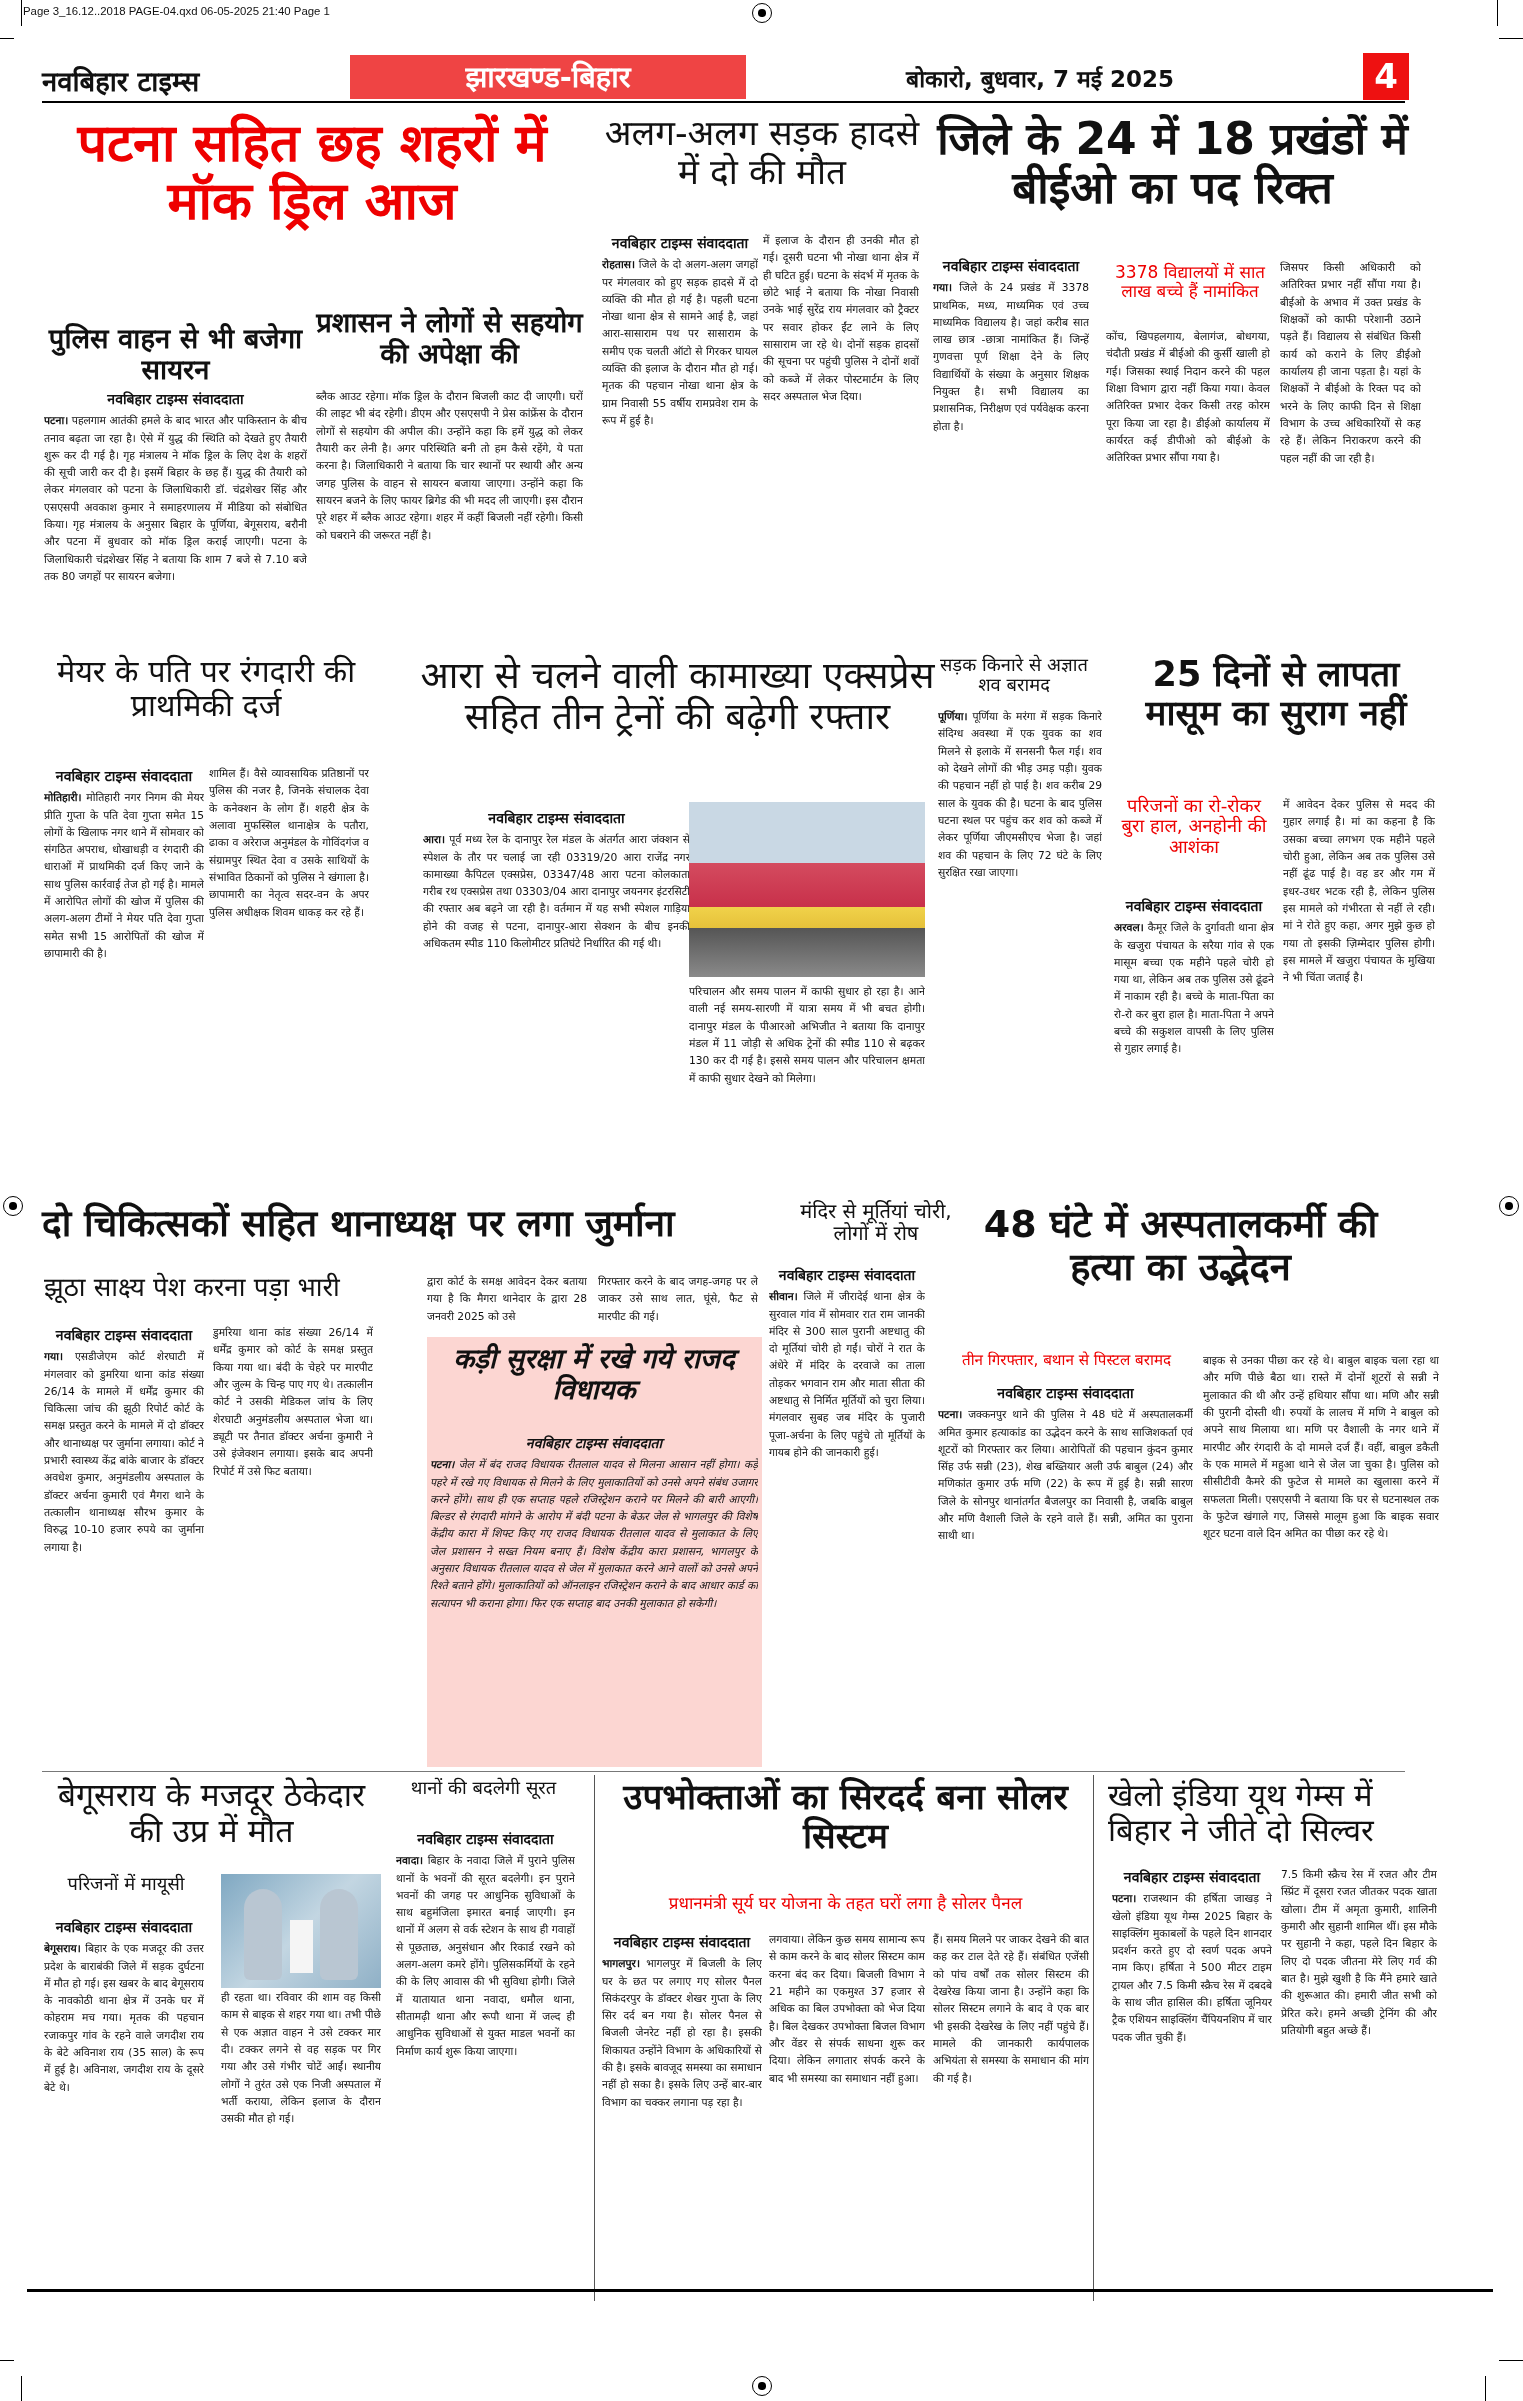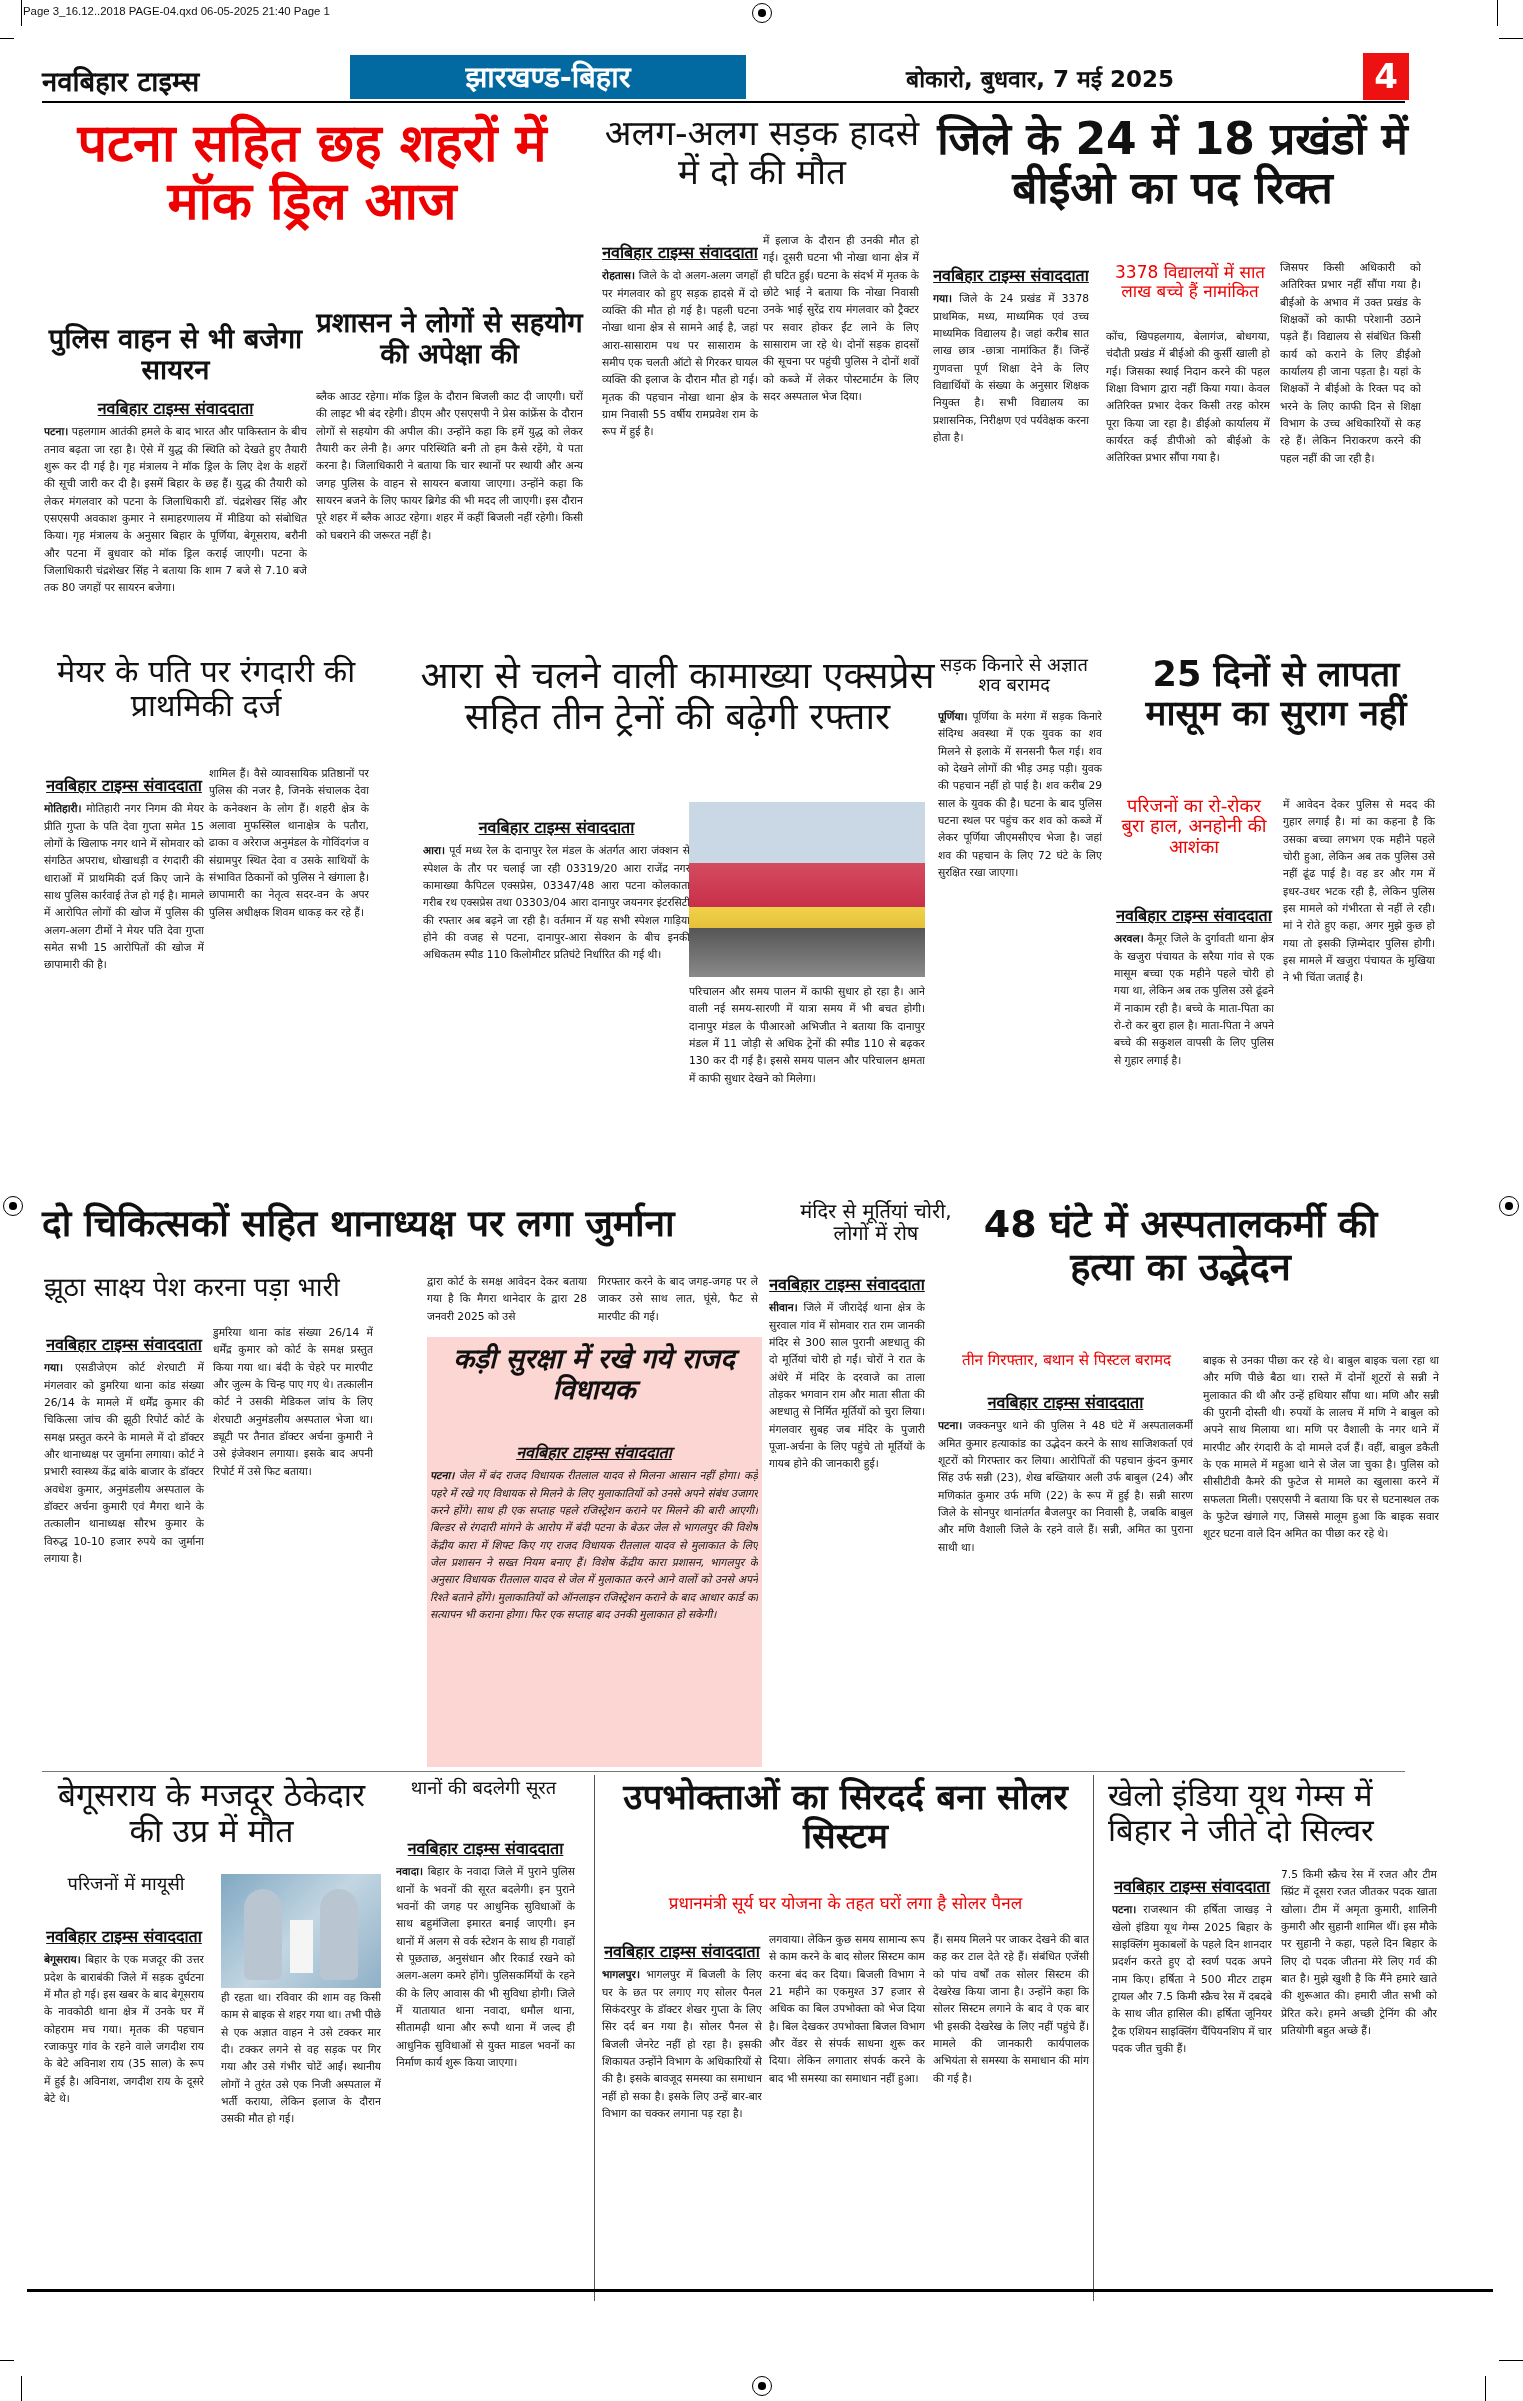--- a/index.html
+++ b/index.html
@@ -4,28 +4,28 @@
 <style>
   * { box-sizing: border-box; margin: 0; padding: 0; }
   html, body { width: 1523px; height: 2401px; background: #ffffff; overflow: hidden; }
   body { position: relative; font-family: "DejaVu Sans", sans-serif; color: #111; }
   .abs { position: absolute; }
   .slug { left: 23px; top: 4.6px; font-size: 11.4px; font-family: "Liberation Sans", sans-serif; }
   .crop { background: #000; }
   .reg { width: 20px; height: 20px; border: 0.8px solid #000; border-radius: 50%; }
   .reg::before { content: ""; position: absolute; left: 5.3px; top: 5.3px; width: 7.6px; height: 7.6px; background: #000; border-radius: 50%; }
   .masthead-name { left: 42px; top: 62px; font-size: 27.4px; font-weight: bold; }
-  .section-band { left: 350px; top: 55px; width: 396px; height: 44px; background: #0369a1; color: #fff; font-size: 29px; font-weight: bold; text-align: center; line-height: 44px; }
+  .section-band { left: 350px; top: 55px; width: 396px; height: 44px; background: #ef4444; color: #fff; font-size: 29px; font-weight: bold; text-align: center; line-height: 44px; }
   .dateline { left: 906px; top: 62px; font-size: 23px; font-weight: bold; }
   .pageno { left: 1363px; top: 53px; width: 46px; height: 47px; background: #ee1111; color: #fff; font-size: 34px; font-weight: bold; text-align: center; line-height: 47px; }
   .rule { background: #000; height: 2.3px; }
   .head { font-weight: bold; line-height: 1.12; text-align: center; }
   .red { color: #e00; }
   .body { font-size: 10.7px; line-height: 1.62; text-align: justify; font-family: "DejaVu Sans", sans-serif; }
-  .byline { font-size: 16px; font-weight: bold; text-decoration: underline; text-align: center; display: block; margin-bottom: 1.5px; margin-top: 8px; }
+  .byline { font-size: 14px; font-weight: bold; text-align: center; display: block; margin-bottom: 1.5px; }
   .dateline-bold { font-weight: bold; }
   .col { position: absolute; overflow: hidden; }
   .vline { position: absolute; width: 0.8px; background: #555; }
   .pinkbox { background: #fcd6d2; }
   .photo { position: absolute; overflow: hidden; }
   .italic { font-style: italic; }
 </style>
 </head>
 <body>
 

